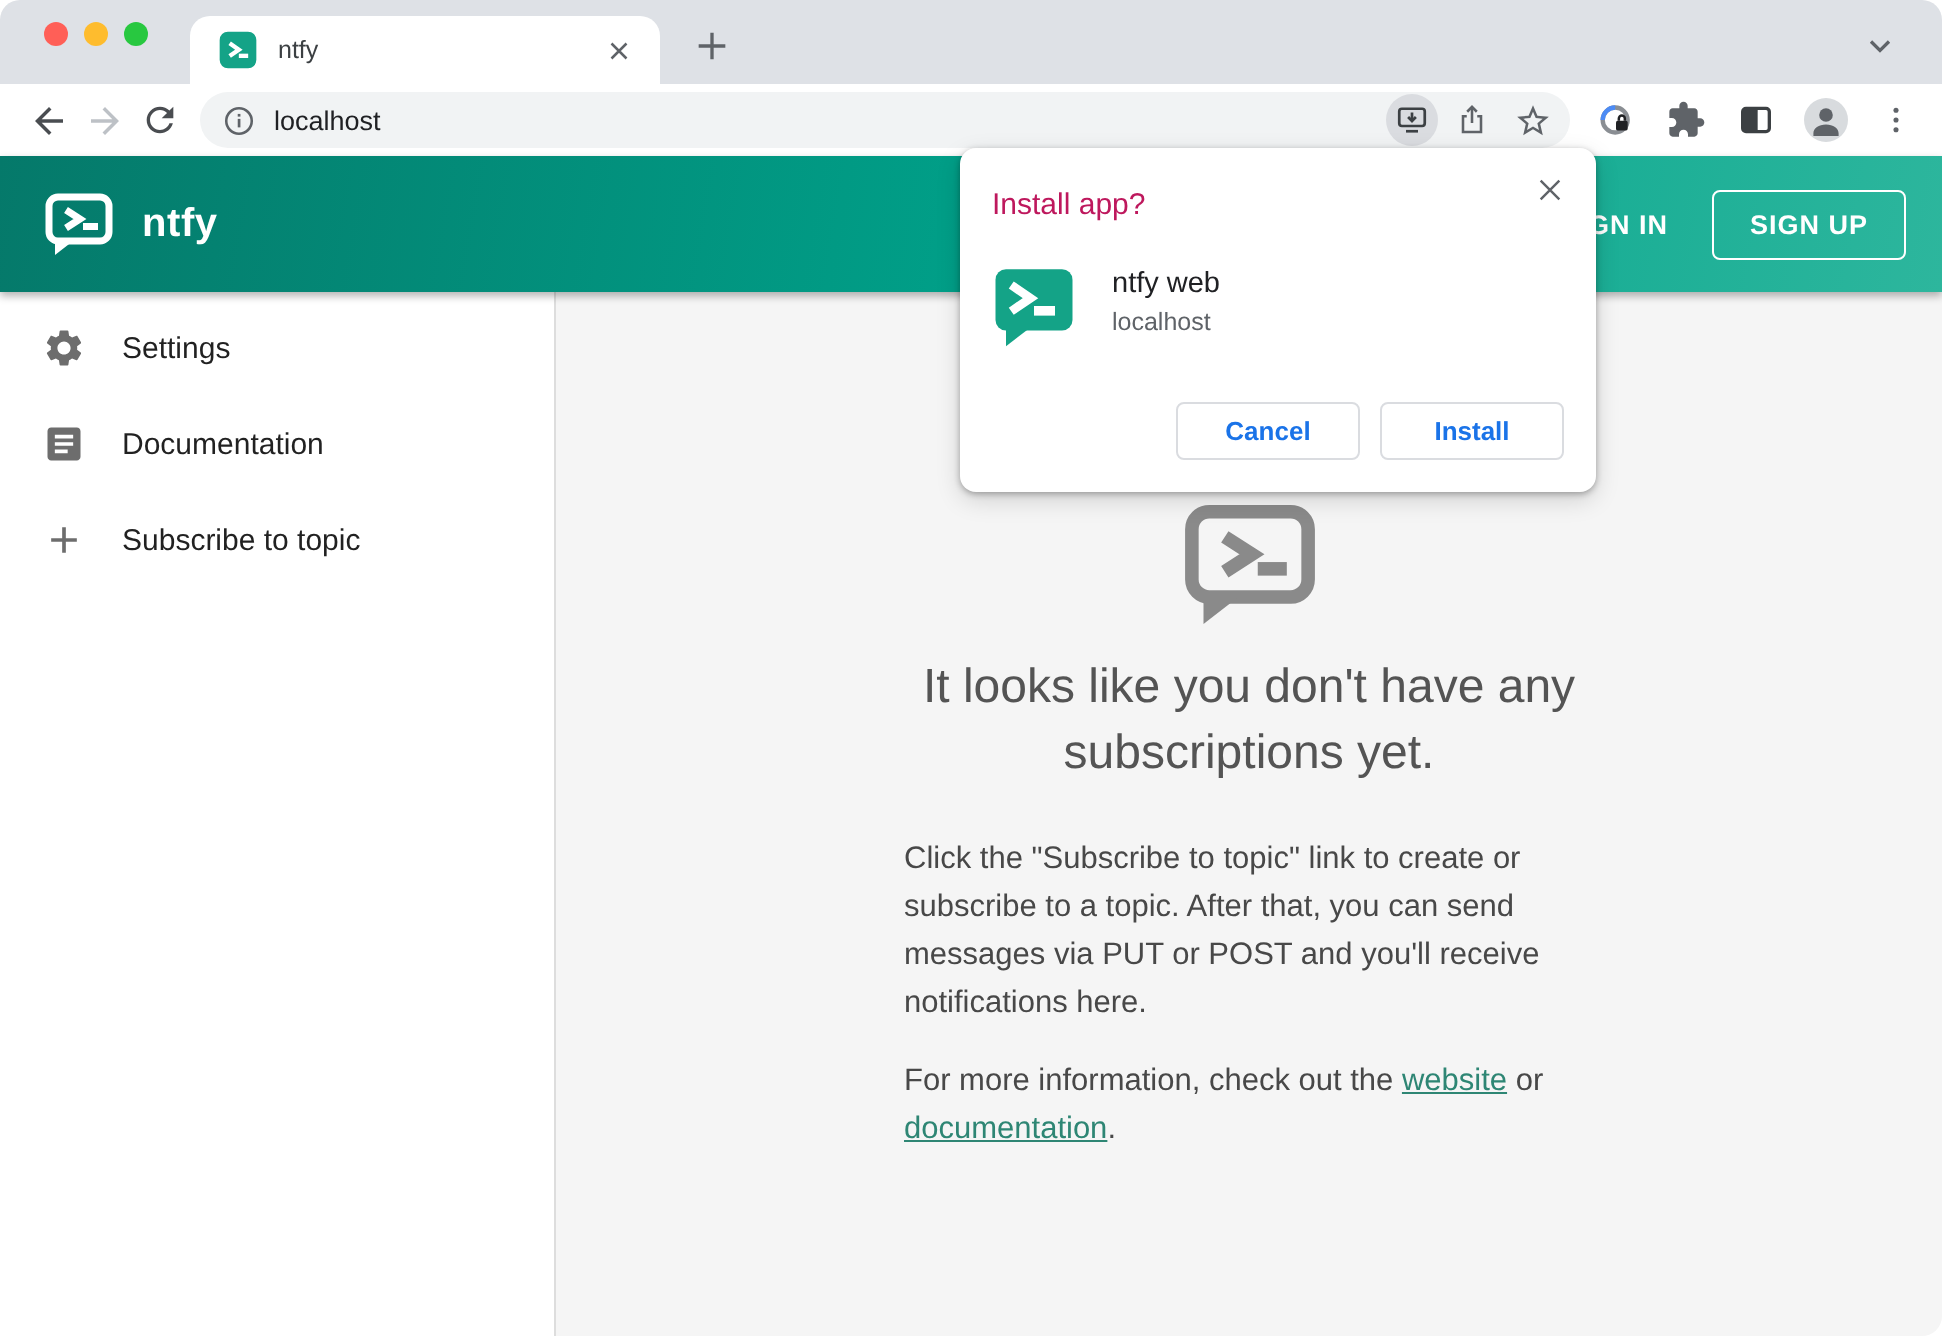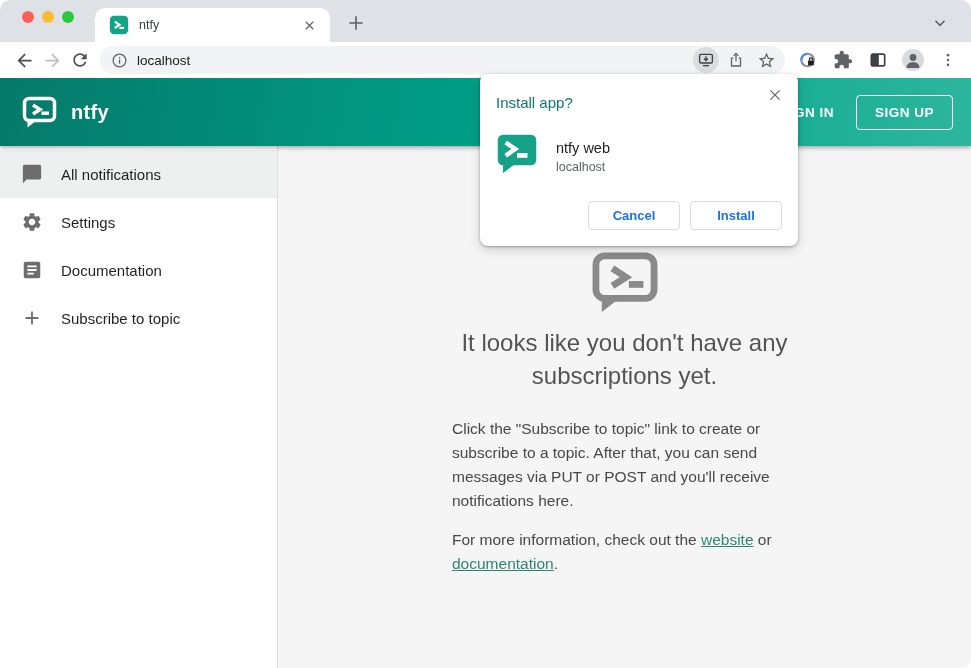--- a/index.html
+++ b/index.html
@@ -52,23 +52,23 @@
   .main { flex:1; background:#F5F5F5; text-align:center; padding-top:105px; }
   .empty-logo { width:68px; height:62px; }
   .empty-heading { font-size:24px; font-weight:400; color:#545454; line-height:33px; max-width:358px; margin:9px auto 0; }
   .paras { width:345px; margin:25px auto 0; text-align:left; font-size:15.5px; line-height:24px; color:#484848; }
   .paras p + p { margin-top:15px; }
   .teal-link { color:#2E8674; text-decoration:underline; cursor:pointer; }
 
   
   .popup { position:absolute; z-index:20; left:480px; top:74px; width:318px; height:172px; background:#fff;
            border-radius:8px; box-shadow:0 1px 3px rgba(0,0,0,.3), 0 4px 12px rgba(0,0,0,.15); padding:16px 16px; }
-  .popup-title { font-size:15px; color:#0f766e; margin-top:4px; }
+  .popup-title { font-size:15px; color:#be185d; margin-top:4px; }
   .popup-close { position:absolute; top:10px; right:12px; width:22px; height:22px; display:flex; align-items:center; justify-content:center; }
-  .popup-row { display:flex; margin-top:21px; gap:18px; align-items:flex-end; }
+  .popup-row { display:flex; margin-top:21px; gap:18px; align-items:flex-start; }
   .popup-appicon { width:42px; height:42px; flex:0 0 auto; }
   .popup-appname { font-size:14.5px; color:#202124; margin-top:2px; }
   .popup-origin { font-size:12.5px; color:#5F6368; margin-top:4px; }
   .popup-actions { position:absolute; right:16px; bottom:16px; display:flex; gap:10px; }
   .popup-btn { width:92px; height:29px; background:#fff; border:1px solid #DADCE0; border-radius:4px;
                color:#1A73E8; font-family:inherit; font-size:13px; font-weight:bold; cursor:pointer; }
   svg { display:block; }
 </style>
 </head>
 <body>
@@ -205,28 +205,20 @@
       </span>
       <span class="appbar-title">ntfy</span>
       <span class="appbar-spacer"></span>
       <button class="signin-btn">SIGN IN</button>
       <button class="signup-btn">SIGN UP</button>
     </div>
 
     <div class="content">
 
       <nav class="sidebar">
-        <div class="side-item selected">
-          <span class="icon">
-            <svg viewBox="0 0 24 24" width="22" height="22">
-              <path d="M20 2H4c-1.1 0-2 .9-2 2v18l4-4h14c1.1 0 2-.9 2-2V4c0-1.1-.9-2-2-2z" fill="#6D6D6D"></path>
-            </svg>
-          </span>
-          <span class="side-label">All notifications</span>
-        </div>
         <div class="side-item">
           <span class="icon">
             <svg viewBox="0 0 24 24" width="22" height="22">
               <path d="M19.14 12.94c.04-.3.06-.61.06-.94 0-.32-.02-.64-.07-.94l2.03-1.58c.18-.14.23-.41.12-.61l-1.92-3.32c-.12-.22-.37-.29-.59-.22l-2.39.96c-.5-.38-1.03-.7-1.62-.94l-.36-2.54c-.04-.24-.24-.41-.48-.41h-3.84c-.24 0-.43.17-.47.41l-.36 2.54c-.59.24-1.13.57-1.62.94l-2.39-.96c-.22-.08-.47 0-.59.22L2.74 8.87c-.12.21-.08.47.12.61l2.03 1.58c-.05.3-.09.63-.09.94s.02.64.07.94l-2.03 1.58c-.18.14-.23.41-.12.61l1.92 3.32c.12.22.37.29.59.22l2.39-.96c.5.38 1.03.7 1.62.94l.36 2.54c.05.24.24.41.48.41h3.84c.24 0 .44-.17.47-.41l.36-2.54c.59-.24 1.13-.56 1.62-.94l2.39.96c.22.08.47 0 .59-.22l1.92-3.32c.12-.22.07-.47-.12-.61l-2.01-1.58zM12 15.6c-1.98 0-3.6-1.62-3.6-3.6s1.62-3.6 3.6-3.6 3.6 1.62 3.6 3.6-1.62 3.6-3.6 3.6z" fill="#6D6D6D"></path>
             </svg>
           </span>
           <span class="side-label">Settings</span>
         </div>
         <div class="side-item">
           <span class="icon">

